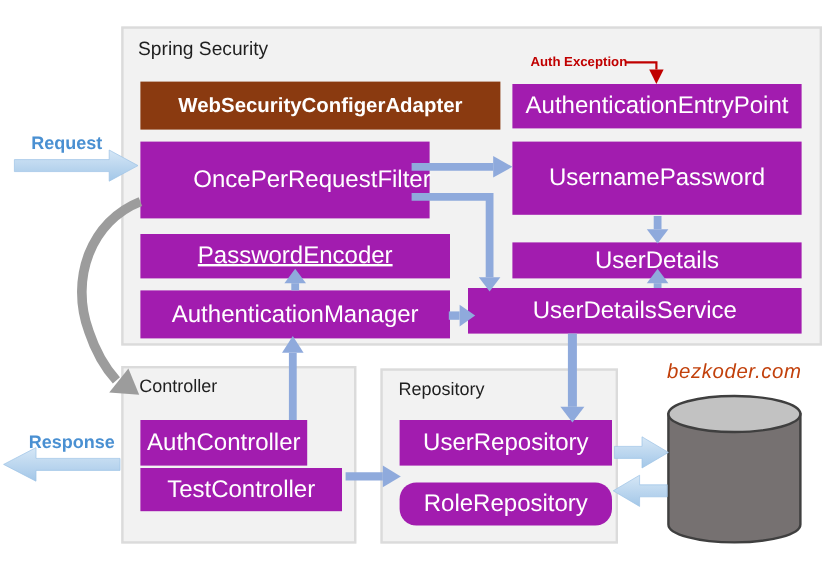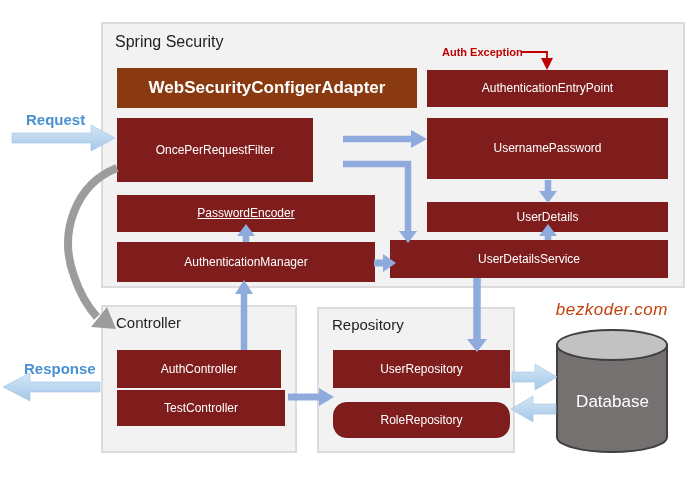--- a/index.html
+++ b/index.html
@@ -7,22 +7,22 @@
     position:relative;width:700px;height:480px;background:#ffffff;overflow:hidden;
     font-family:"Liberation Sans",sans-serif;
   }
   .panel{
     position:absolute;background:#f2f2f2;border:2px solid #dbdbdb;box-sizing:border-box;z-index:1;
   }
   .panel-title{
     position:absolute;color:#1f1f1f;z-index:3;white-space:nowrap;
   }
   .gbox{
-    position:absolute;background:#7f1d1d;color:#ffffff;display:flex;align-items:center;justify-content:center;
-    text-align:center;font-size:12px;line-height:1.35;z-index:2;white-space:nowrap;
+    position:absolute;background:#a21caf;color:#ffffff;display:flex;align-items:center;justify-content:center;
+    text-align:center;font-size:20px;line-height:1.35;z-index:2;white-space:nowrap;
   }
   .brown{background:#8a3a10;}
   .flow-label{
     position:absolute;color:#4a90d2;font-weight:bold;font-size:15px;z-index:3;white-space:nowrap;
   }
   .exception-label{
     position:absolute;color:#c00000;font-weight:bold;font-size:11px;z-index:6;white-space:nowrap;
   }
   .watermark{
     position:absolute;left:478px;top:300px;width:190px;text-align:right;
@@ -44,40 +44,39 @@
   <div class="panel" style="left:317px;top:307px;width:198px;height:146px;"></div>
 
   <div class="panel-title" style="left:115px;top:33px;font-size:16px;">Spring Security</div>
   <div class="panel-title" style="left:116px;top:314px;font-size:15px;">Controller</div>
   <div class="panel-title" style="left:332px;top:316px;font-size:15px;">Repository</div>
 
   <div class="watermark">bezkoder.com</div>
 
   <div class="gbox brown" style="left:117px;top:68px;width:300px;height:40px;font-size:17px;font-weight:bold;">WebSecurityConfigerAdapter</div>
   <div class="gbox" style="left:427px;top:70px;width:241px;height:37px;">AuthenticationEntryPoint</div>
-  <div class="gbox" style="left:117px;top:118px;width:196px;height:64px;">OncePerRequestFilter</div>
+  <div class="gbox" style="left:117px;top:118px;width:196px;height:64px;padding-left:45px;">OncePerRequestFilter</div>
   <div class="gbox" style="left:427px;top:118px;width:241px;height:61px;flex-direction:column;">
     <span>UsernamePassword</span>
   </div>
   <div class="gbox" style="left:117px;top:195px;width:258px;height:37px;text-decoration:underline;">PasswordEncoder</div>
   <div class="gbox" style="left:427px;top:202px;width:241px;height:30px;">UserDetails</div>
   <div class="gbox" style="left:117px;top:242px;width:258px;height:40px;">AuthenticationManager</div>
   <div class="gbox" style="left:390px;top:240px;width:278px;height:38px;">UserDetailsService</div>
 
-  <div class="gbox" style="left:117px;top:350px;width:164px;height:38px;">AuthController</div>
+  <div class="gbox" style="left:117px;top:350px;width:139px;height:38px;">AuthController</div>
   <div class="gbox" style="left:117px;top:390px;width:168px;height:36px;">TestController</div>
 
   <div class="gbox" style="left:333px;top:350px;width:177px;height:38px;">UserRepository</div>
   <div class="gbox" style="left:333px;top:402px;width:177px;height:36px;border-radius:14px;">RoleRepository</div>
 
   <div class="flow-label" style="left:26px;top:111px;">Request</div>
   <div class="flow-label" style="left:24px;top:360px;">Response</div>
   <div class="exception-label" style="left:442px;top:46px;">Auth Exception</div>
 
-  <div class="db-label">Database</div>
 
   <svg class="overlay" width="700" height="480" viewBox="0 0 700 480">
     <defs>
       <linearGradient id="gradLB" x1="0" y1="0" x2="0" y2="1">
         <stop offset="0" stop-color="#d6e7f6"></stop>
         <stop offset="1" stop-color="#a3c7e8"></stop>
       </linearGradient>
     </defs>
 
     <g>

